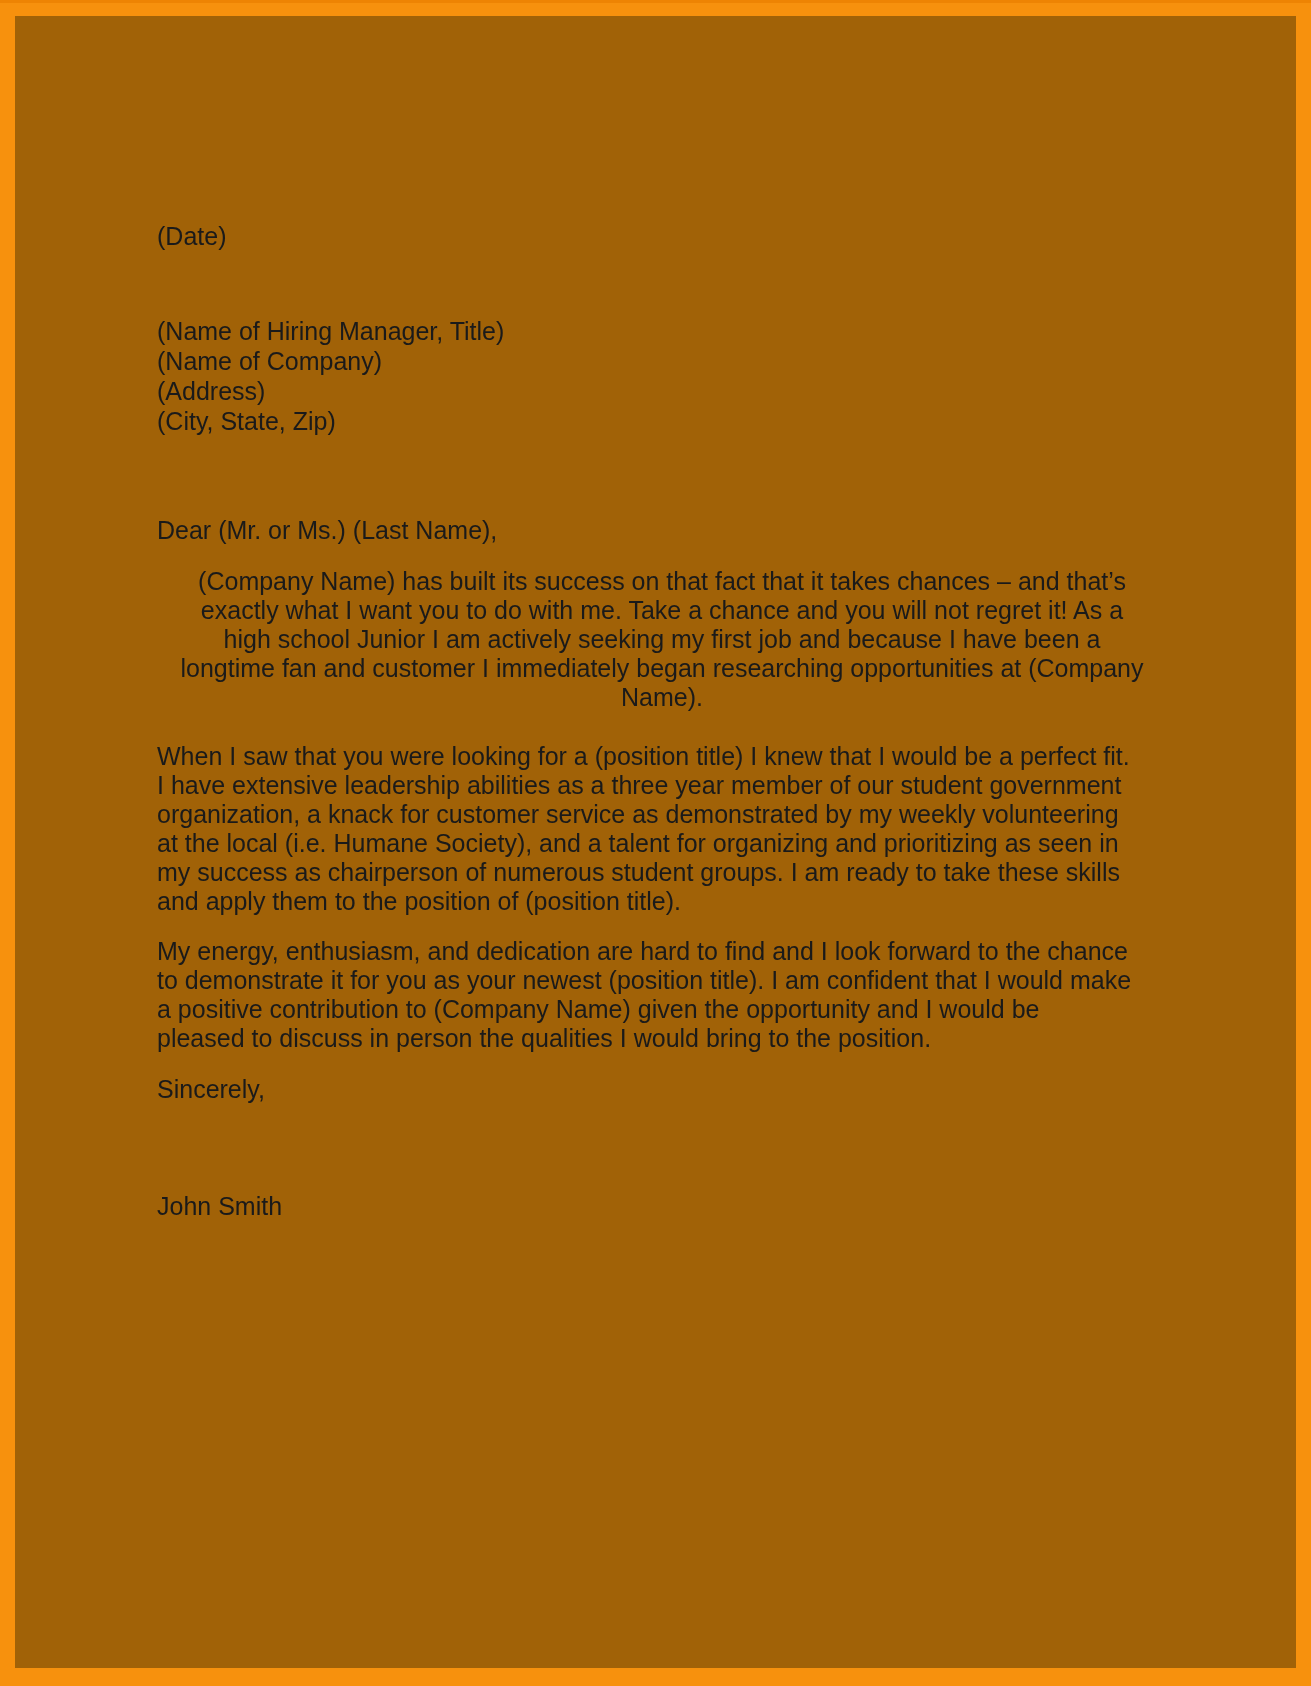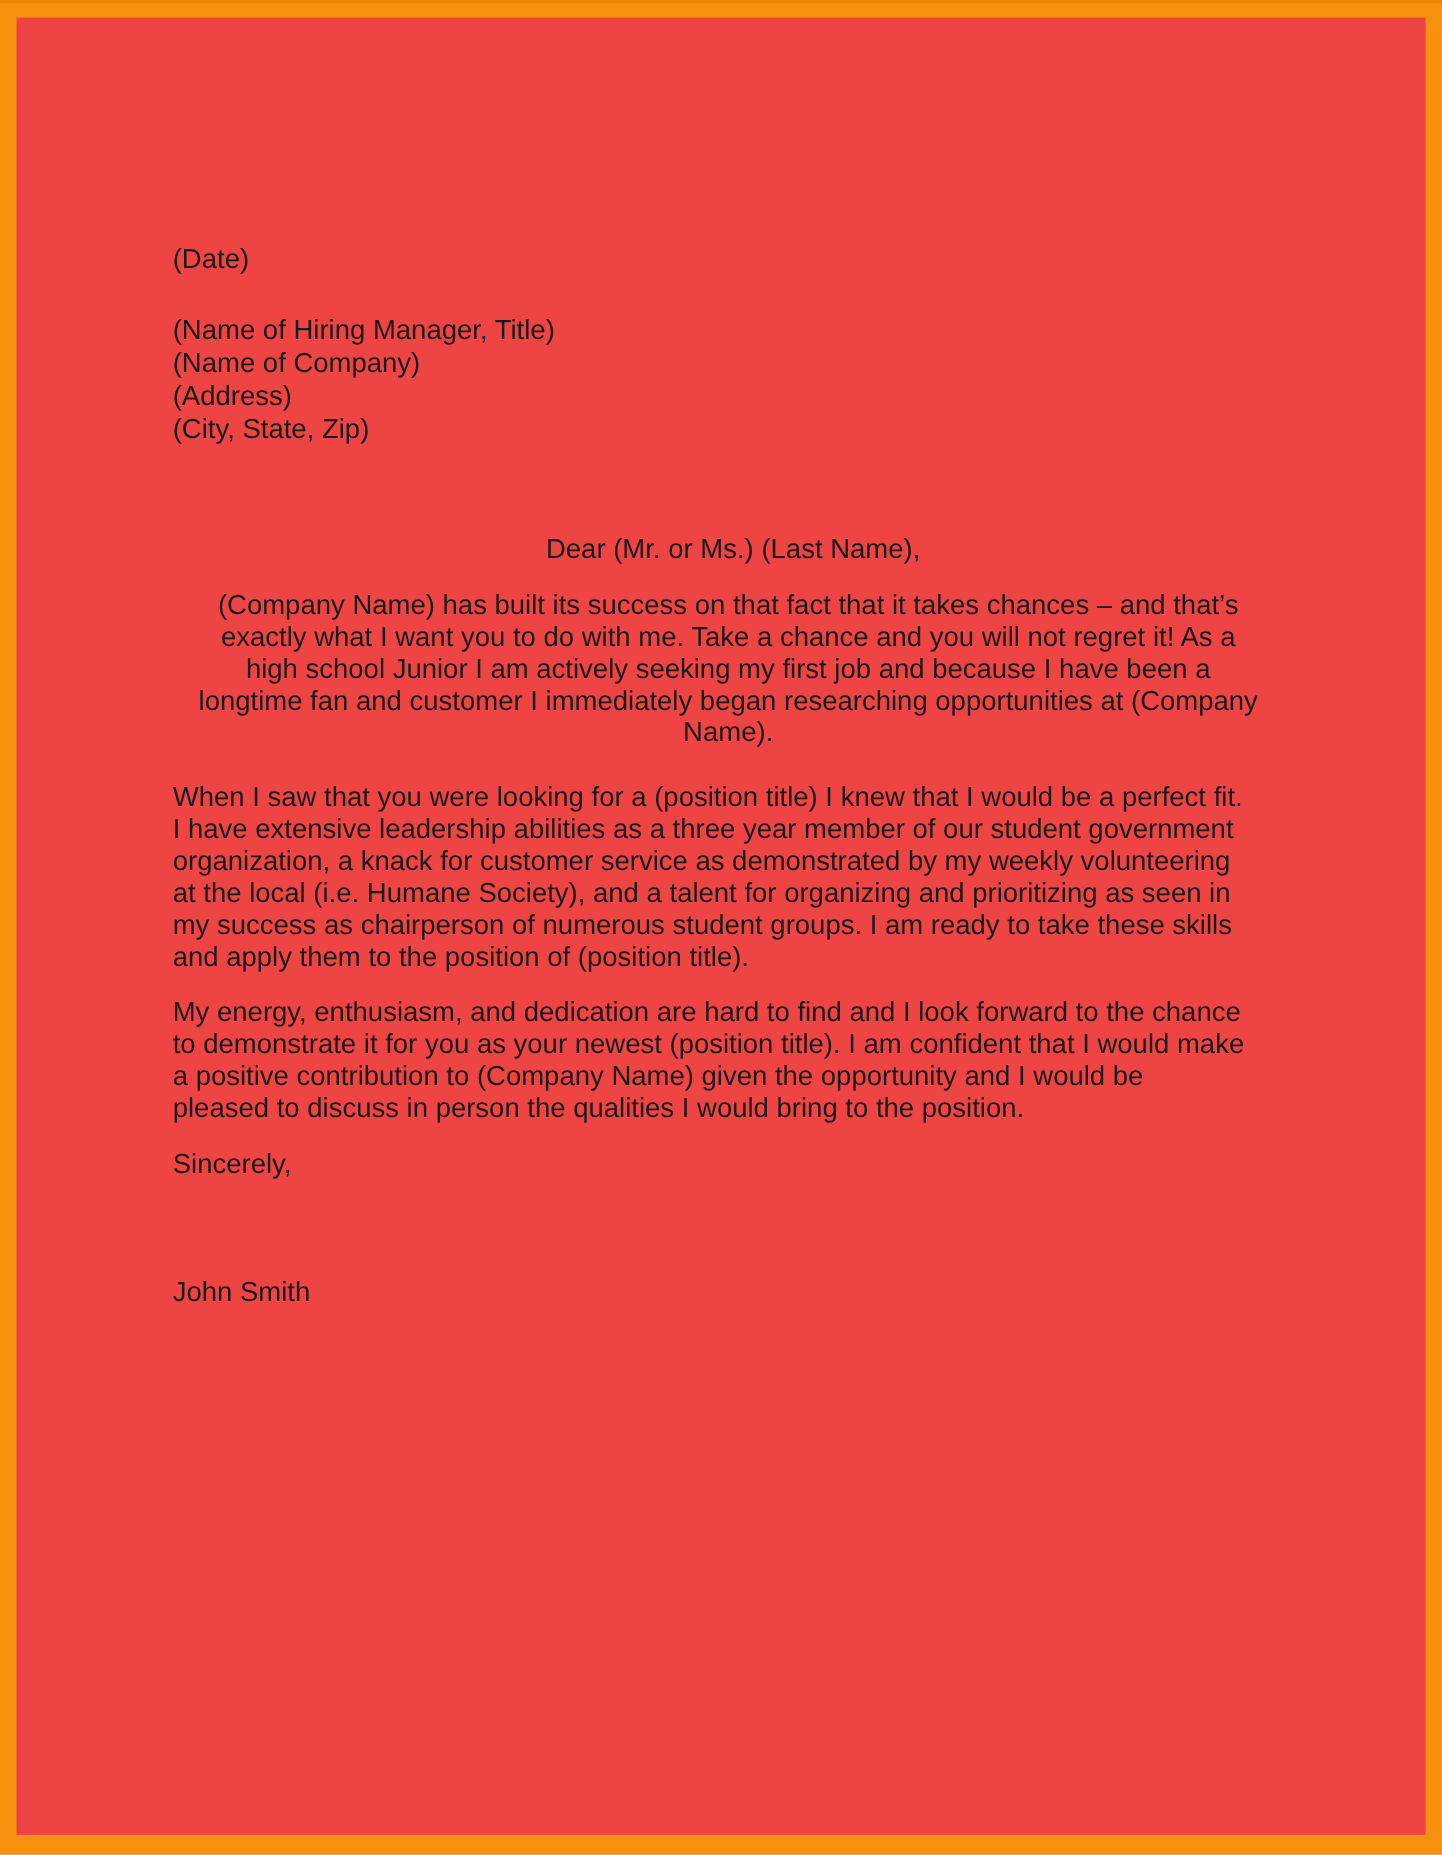--- a/index.html
+++ b/index.html
@@ -37,28 +37,27 @@
     padding: 206px 120px 0 142px;
     box-sizing: border-box;
     font-size: 25px;
     line-height: 29px;
     -webkit-font-smoothing: antialiased;
   }
   .date {
     line-height: 29px;
   }
   .recipient {
-    margin-top: 34px;
+    margin-top: 65px;
     line-height: 30px;
     white-space: pre-line;
   }
   .salutation {
     margin-top: 80px;
     line-height: 29px;
-    text-align: center;
   }
   .para {
     line-height: 29px;
     white-space: pre-line;
     max-width: 1010px;
   }
   .para-1 { margin-top: 22px; text-align: center; }
   .para-2 { margin-top: 30px; }
   .para-3 { margin-top: 21px; }
   .closing {
@@ -70,21 +69,21 @@
     line-height: 29px;
   }
 </style>
 </head>
 <body>
 
 <div class="frame" style="background-color: rgb(247, 145, 13);">
 
   <div class="frame-top-shade" style="background-color: rgb(238, 132, 3);"></div>
 
-  <div class="page" style="background-color: #ef4444; color: rgb(26, 26, 26);">
+  <div class="page" style="background-color: #a16207; color: rgb(26, 26, 26);">
 
     <div class="date">(Date)</div>
 
     <div class="recipient">(Name of Hiring Manager, Title)
 (Name of Company)
 (Address)
 (City, State, Zip)</div>
 
     <div class="salutation">Dear (Mr. or Ms.) (Last Name),</div>
 

